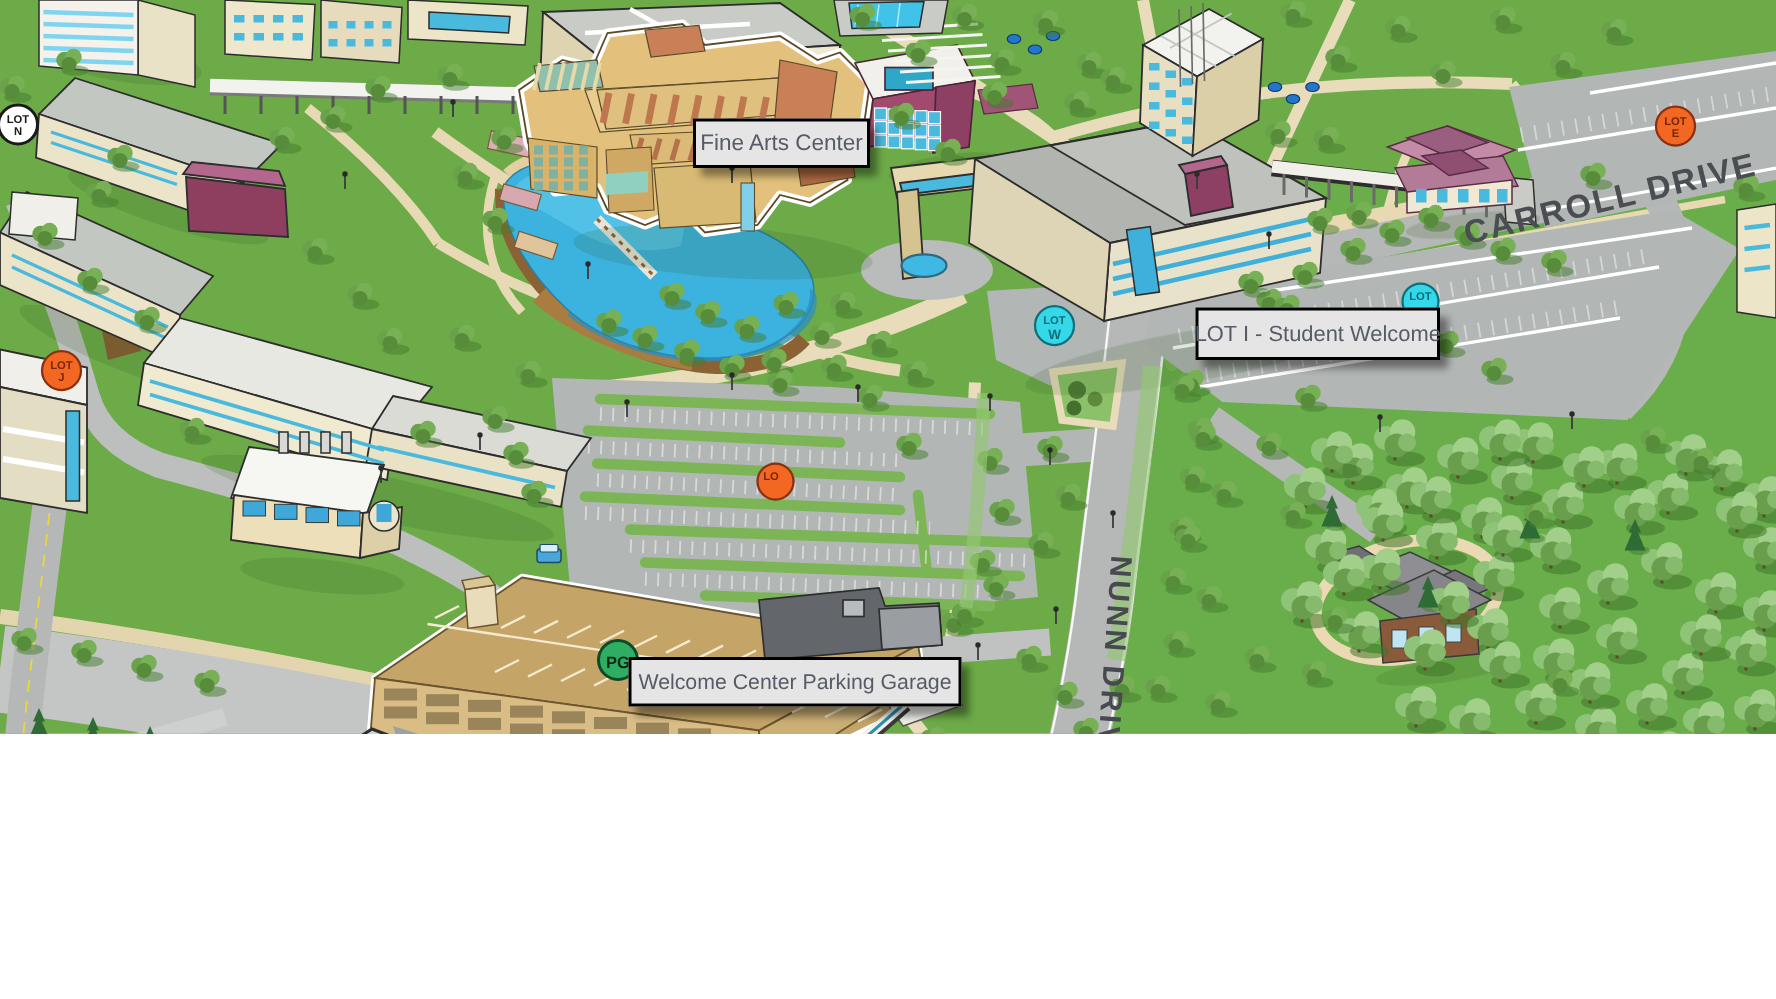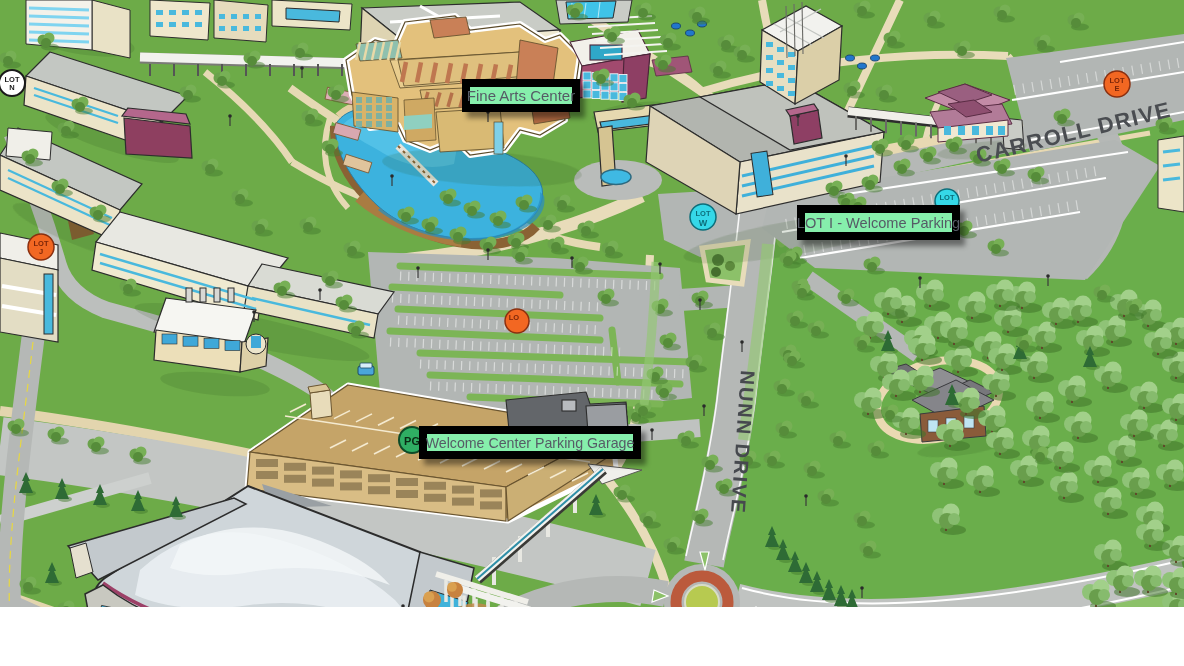--- a/index.html
+++ b/index.html
@@ -1,16 +1,16 @@
 <!DOCTYPE html>
 <html><head><meta charset="utf-8">
 <style>
 html,body{margin:0;padding:0}
-#map{position:relative;width:1184px;height:607px;overflow:hidden;font-family:"Liberation Sans",sans-serif;background:#6dab48}
-.lbl{position:absolute;background:#86efac;border:8px solid #000000;box-shadow:5px 6px 5px rgba(0,0,0,.42);color:#565b66;display:flex;align-items:center;justify-content:center;box-sizing:border-box;white-space:nowrap}
+#map{position:relative;width:1184px;height:489px;overflow:hidden;font-family:"Liberation Sans",sans-serif;background:#6dab48}
+.lbl{position:absolute;background:#e5e5e5;border:2px solid #000000;box-shadow:5px 6px 5px rgba(0,0,0,.42);color:#565b66;display:flex;align-items:center;justify-content:center;box-sizing:border-box;white-space:nowrap}
 </style></head><body>
 <div id="map">
 <svg width="1184" height="666" viewBox="0 0 1184 666">
 <defs>
 <g id="td">
           <ellipse cx="4" cy="3" rx="9" ry="3.5" fill="#447c2e" opacity="0.5"></ellipse>
           <circle cx="-3" cy="-4" r="5.5" fill="#6aa24b"></circle>
           <circle cx="3" cy="-6" r="5.5" fill="#77b055"></circle>
           <circle cx="0" cy="-1" r="5" fill="#568c3a"></circle>
         </g>
@@ -1122,16 +1122,16 @@
 <circle cx="412" cy="440" r="13" fill="#2fae63" stroke="#0d4a28" stroke-width="2"></circle>
 <text x="412" y="445" font-size="11" font-weight="bold" fill="#0a2a14" text-anchor="middle" font-family="Liberation Sans,sans-serif">PG</text>
 
 <text x="0" y="0" transform="translate(978,163) rotate(-13.5)" font-size="22" font-weight="bold" fill="#4a4d51" letter-spacing="1.5" font-family="Liberation Sans,sans-serif">CARROLL DRIVE</text>
 
 <text x="0" y="0" transform="translate(741,370) rotate(94)" font-size="20" font-weight="bold" fill="#46494e" letter-spacing="2" font-family="Liberation Sans,sans-serif">NUNN DRIVE</text>
     </svg>
 
 <div class="lbl" style="left:462px;top:79px;width:118px;height:33px;font-size:15px">Fine Arts Center</div>
 
-<div class="lbl" style="left:797px;top:205px;width:163px;height:35px;font-size:14.6px">LOT I - Welcome Parking</div>
-
-
-<div class="lbl" style="left:419px;top:426px;width:222px;height:33px;font-size:14.2px">Welcome Center Parking Garage</div>
+<div class="lbl" style="left:797px;top:205px;width:163px;height:35px;font-size:14.6px">LOT I - Student Welcome</div>
+
+
+<div class="lbl" style="left:419px;top:438px;width:222px;height:33px;font-size:14.2px">Welcome Center Parking Garage</div>
 </div>
 </body></html>

